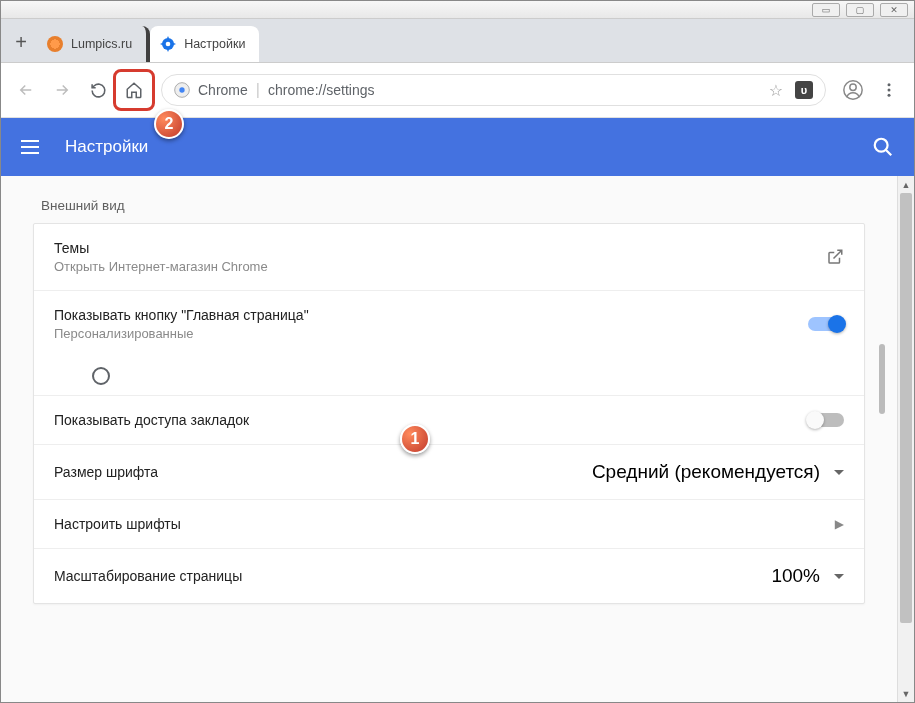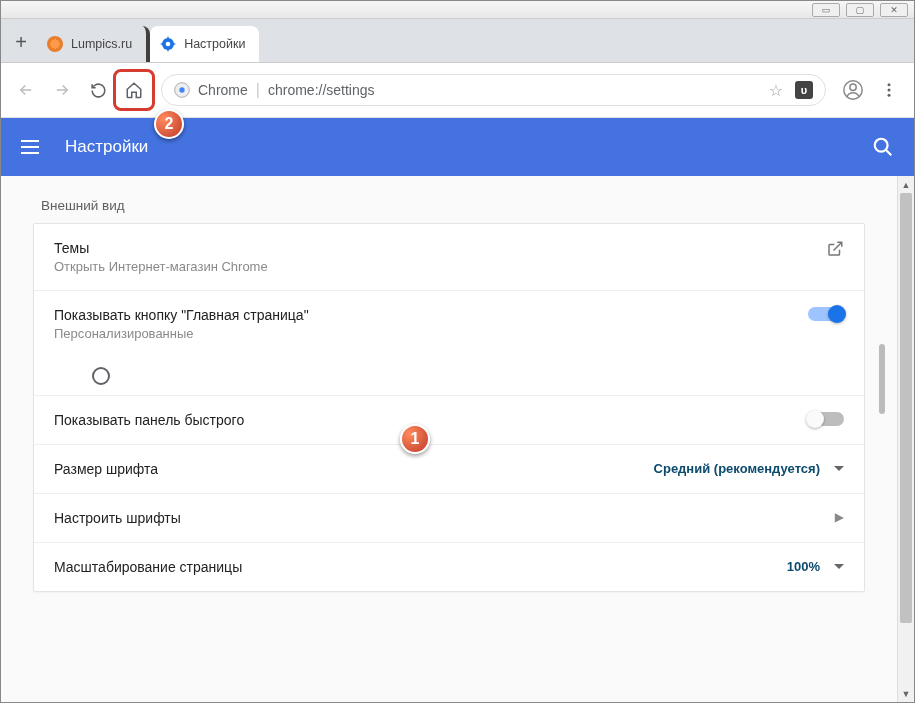--- a/index.html
+++ b/index.html
@@ -26,26 +26,26 @@
 .omnibox .sep { color: #ccc; }
 .appbar { height: 58px; background: #4472e0; color: #fff; display: flex; align-items: center; padding: 0 20px; }
 .hamburger { width: 24px; height: 24px; display: flex; flex-direction: column; justify-content: center; gap: 4px; cursor: pointer; margin-right: 20px; }
 .hamburger span { height: 2px; background: #fff; width: 18px; }
 .apptitle { font-size: 17px; }
 .search-btn { margin-left: auto; cursor: pointer; }
 .content-wrap { flex: 1; display: flex; overflow: hidden; position: relative; background: #fafafa; }
 .content { flex: 1; overflow: hidden; padding: 8px 32px; position: relative; }
 .section-title { font-size: 13.5px; color: #5f5f5f; padding: 14px 8px 10px; }
 .card { background: #fff; border: 1px solid #e4e4e4; border-radius: 2px; box-shadow: 0 1px 2px rgba(0,0,0,.04); }
-.row { padding: 16px 20px; display: flex; align-items: flex-start; gap: 0; border-top: 1px solid #eee; cursor: pointer; }
+.row { padding: 16px 20px; display: flex; align-items: center; gap: 0; border-top: 1px solid #eee; cursor: pointer; }
 .row:first-child { border-top: none; }
 .row .row-text { flex: 1; }
 .row .title { font-size: 14px; color: #222; }
 .row .subtitle { font-size: 13px; color: #8a8a8a; margin-top: 3px; }
-.row .right { color: #0c4a6e; font-size: 13px; display: flex; align-items: center; gap: 14px; font-weight: bold; }
+.row .right { color: #000000; font-size: 19px; display: flex; align-items: center; gap: 14px; }
 .toggle { width: 36px; height: 14px; border-radius: 10px; position: relative; }
 .toggle::after { content: ''; position: absolute; width: 18px; height: 18px; border-radius: 50%; top: -2px; box-shadow: 0 1px 3px rgba(0,0,0,.3); }
 .toggle.on { background: #9ec4ff; } .toggle.on::after { right: -2px; background: #1a73e8; }
 .toggle.off { background: #bdbdbd; } .toggle.off::after { left: -2px; background: #fafafa; }
 .radio { width: 18px; height: 18px; border: 2px solid #5f6368; border-radius: 50%; display: flex; align-items: center; justify-content: center; flex-shrink: 0; cursor: pointer; }
 .radio.sel { border-color: #1a73e8; }
 .radio.sel::after { content: ''; width: 9px; height: 9px; background: #1a73e8; border-radius: 50%; }
 .radio-row { padding: 10px 20px 10px 58px; display: flex; align-items: center; gap: 18px; font-size: 14px; color: #333; }
 .url-input { border: none; outline: none; border-bottom: 2px solid #1a73e8; font-size: 14px; padding: 4px 2px 5px; width: 210px; color: #222; background: transparent; }
 .url-hl { position: relative; }
@@ -186,21 +186,21 @@
           <div class="toggle on"></div>
         </div>
 
         <div class="radio-row">
           <div class="radio"></div>
         </div>
 
 
         <div class="row">
           <div class="row-text">
-            <div class="title">Показывать панель быстрого</div>
+            <div class="title">Показывать доступа закладок</div>
           </div>
           <div class="toggle off"></div>
         </div>
 
         <div class="row">
           <div class="row-text">
             <div class="title">Размер шрифта</div>
           </div>
           <div class="right">
             <span>Средний (рекомендуется)</span>

